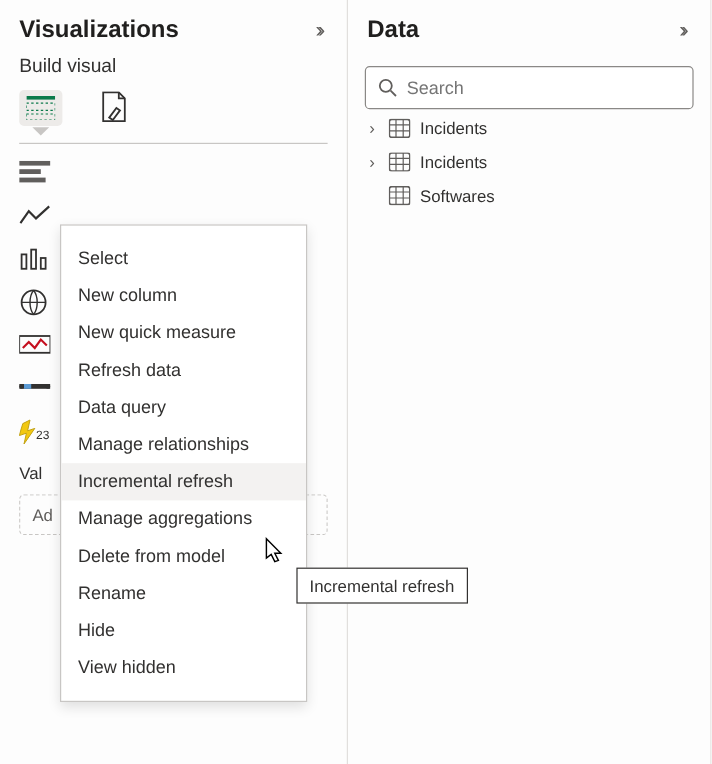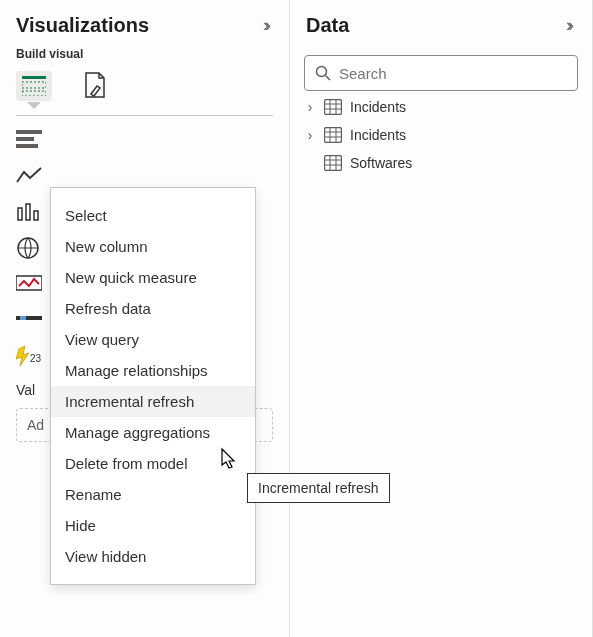--- a/index.html
+++ b/index.html
@@ -37,24 +37,23 @@
     }
     .collapse-chevrons {
       font-size: 18px;
       color: #605e5c;
       letter-spacing: -4px;
       cursor: pointer;
       padding-right: 6px;
     }
 
     .sub-title {
-      font-size: 12px;
+      font-size: 16px;
       color: #323130;
       padding: 4px 16px 8px 16px;
-      font-weight: bold;
     }
 
     .build-row {
       display: flex;
       gap: 26px;
       padding: 2px 16px 4px 16px;
       align-items: flex-end;
     }
     .build-icon-active {
       width: 36px;
@@ -337,21 +336,21 @@
       <span>Softwares</span>
     </div>
   </div>
 </div>
 
 <div class="context-menu" id="ctx-menu">
     <div class="mi">Select</div>
     <div class="mi">New column</div>
     <div class="mi">New quick measure</div>
     <div class="mi">Refresh data</div>
-    <div class="mi">View query</div>
+    <div class="mi">Data query</div>
     <div class="mi">Manage relationships</div>
     <div class="mi hover">Incremental refresh</div>
     <div class="mi">Manage aggregations</div>
     <div class="mi">Delete from model</div>
     <div class="mi">Rename</div>
     <div class="mi">Hide</div>
     <div class="mi">View hidden</div>
   </div>
 
 <div class="cursor-ptr">

